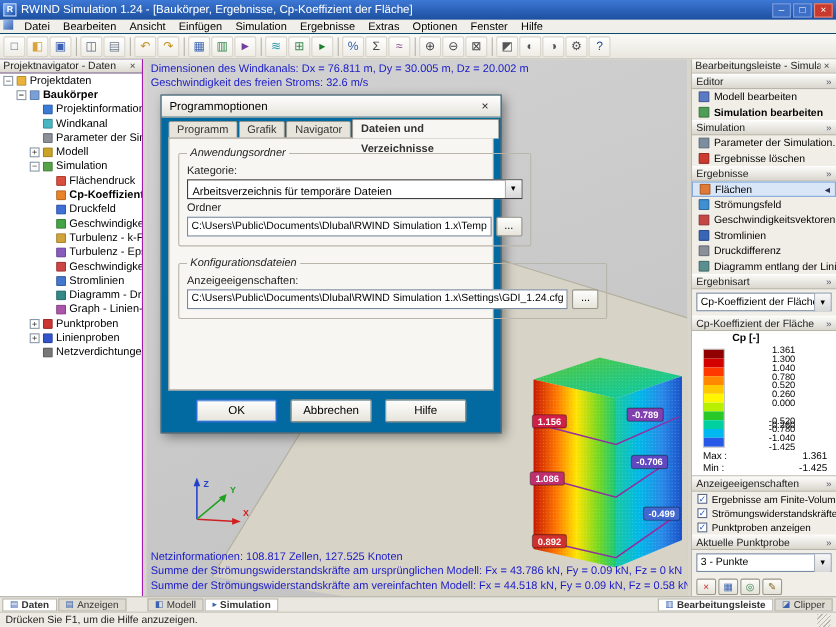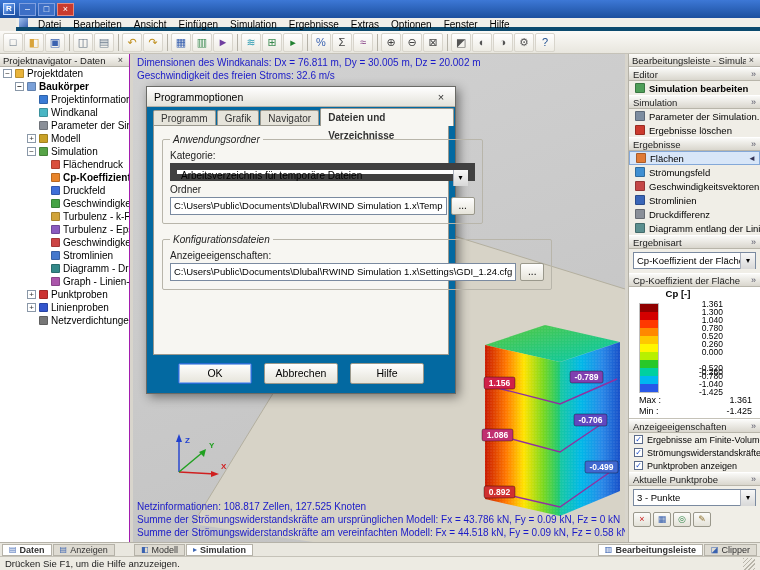--- a/index.html
+++ b/index.html
@@ -12,22 +12,22 @@
     background:linear-gradient(#3d78d6,#1c4f9e); color:#fff; display:flex; align-items:center; padding:0 3px; }
   .app-ico { width:12px; height:12px; background:linear-gradient(135deg,#7fb3ff,#1a4fa8); border:1px solid #cfe0ff;
     color:#fff; font-size:8px; font-weight:bold; text-align:center; line-height:10px; margin-right:4px; flex:none; }
   .ttl { flex:1; white-space:nowrap; overflow:hidden; font-size:10.5px; }
   .wbtns { display:flex; gap:2px; }
   .wbtn { width:17px; height:13px; background:#3d6fc6; border:1px solid #7f9fe0; color:#fff;
     font-size:9px; line-height:11px; text-align:center; }
   .wbtn.close { background:#c93a2e; border-color:#e38a80; }
 
   
-  #menubar { position:absolute; left:16px; top:18px; right:0; height:13px; background:#f1efe9;
-    border-bottom:4px solid #0c4a6e; display:flex; align-items:flex-start; font-size:10px; }
+  #menubar { position:absolute; left:0; top:18px; right:0; height:13px; background:#f1efe9;
+    border-bottom:1px solid #0c4a6e; display:flex; align-items:flex-start; font-size:10px; }
   .mdi-ico { width:9px; height:9px; background:linear-gradient(135deg,#9fc0f0,#3a62b0); margin:0 4px 0 3px; flex:none; }
   .mi { padding:0 6px; height:13px; line-height:13px; }
 
   
   #toolbar { position:absolute; left:0; top:31px; right:0; height:23px;
     background:linear-gradient(#fbfaf7,#e8e6de); border-bottom:1px solid #c5c2b8;
     display:flex; align-items:center; padding:0 3px; }
   .tbi { width:20px; height:19px; border:1px solid #d8d5cc; background:linear-gradient(#ffffff,#eeece4);
     border-radius:2px; margin-right:1px; text-align:center; line-height:17px; font-size:11px; flex:none; }
   .tbsep { width:1px; height:17px; background:#b5b2a8; margin:0 3px; flex:none; }
@@ -67,21 +67,21 @@
   .dttl { flex:1; }
   .dclose { width:14px; text-align:center; font-size:11px; color:#333; }
   .dtabs { height:19px; padding-left:6px; display:flex; align-items:flex-end; }
   .dtab { font-size:10px; padding:0 7px; height:16px; line-height:16px; background:#e6e4db;
     border:1px solid #9a988e; border-bottom:none; border-radius:2px 2px 0 0; margin-right:1px; color:#333; }
   .dtab.active { background:#f7f6f2; height:18px; line-height:18px; font-weight:bold; position:relative; z-index:2; }
   .dpage { position:absolute; left:6px; right:6px; top:38px; height:230px; border:1px solid #9a988e; background:#f7f6f2; padding:4px 6px; }
   .grp { border:1px solid #b8b5aa; border-radius:2px; margin:4px 2px 10px 2px; padding:2px 7px 8px 7px; }
   .grp legend { font-size:10px; padding:0 3px; color:#222;font-style:italic; }
   .dlabel { font-size:10px; margin:3px 0 2px 0; color:#222; }
-  .dcombo { height:18px; border:7px solid #404040; background:#fff; display:flex; align-items:flex-start; }
+  .dcombo { height:18px; border:1px solid #404040; background:#fff; display:flex; align-items:flex-end; }
   .dcomboval { flex:1; padding:0 4px; font-size:10px; white-space:nowrap; overflow:hidden; }
   .dcomboarr { width:15px; height:16px; border-left:1px solid #aab0bc; background:linear-gradient(#f8f8f8,#d8d8d8);
     text-align:center; font-size:8px; line-height:16px; flex:none; }
   .drow { display:flex; gap:4px; }
   .dinput { flex:1; height:18px; border:1px solid #7a8aa0; background:#fff; font-size:9.5px; line-height:16px;
     padding:0 3px; white-space:nowrap; overflow:hidden; }
   .dbrowse { width:24px; height:18px; border:1px solid #9a988c; background:linear-gradient(#fefefe,#e6e4da);
     text-align:center; line-height:15px; font-size:10px; flex:none; border-radius:2px; }
   .dbtns { position:absolute; left:0; right:0; top:276px; display:flex; justify-content:center; gap:12px; }
   .dbtn { width:74px; height:21px; line-height:19px; text-align:center; font-size:10.5px;
@@ -130,20 +130,21 @@
   .grip { margin-left:auto; width:12px; height:12px;
     background:repeating-linear-gradient(135deg,#b8b5aa 0 1px,transparent 1px 3px); }
 </style>
 </head>
 <body>
 
 <div id="app">
 
   <div id="titlebar">
     <span class="app-ico">R</span>
+    <span class="ttl">RWIND Simulation 1.24 - [Baukörper, Ergebnisse, Cp-Koeffizient der Fläche]</span>
     <span class="wbtns">
       <span class="wbtn">–</span>
       <span class="wbtn">□</span>
       <span class="wbtn close">×</span>
     </span>
   </div>
 
   <div id="menubar">
     <span class="mdi-ico"></span>
     <span class="mi">Datei</span>
@@ -436,20 +437,24 @@
 
   <div id="editbar">
     <div class="phead">
       <span class="pttl">Bearbeitungsleiste - Simulation</span>
       <span class="pclose">×</span>
     </div>
     <div class="sechead">
       <span>Editor</span>
       <span class="secarrow">»</span>
     </div>
+    <div class="ebitem">
+        <span class="ebico" style="background: rgb(91, 121, 196);"></span>
+        <span>Modell bearbeiten</span>
+      </div>
     <div class="ebitem bold">
         <span class="ebico" style="background: rgb(78, 158, 88);"></span>
         <span>Simulation bearbeiten</span>
       </div>
     <div class="sechead">
       <span>Simulation</span>
       <span class="secarrow">»</span>
     </div>
     <div class="ebitem">
         <span class="ebico" style="background: rgb(125, 141, 160);"></span>

